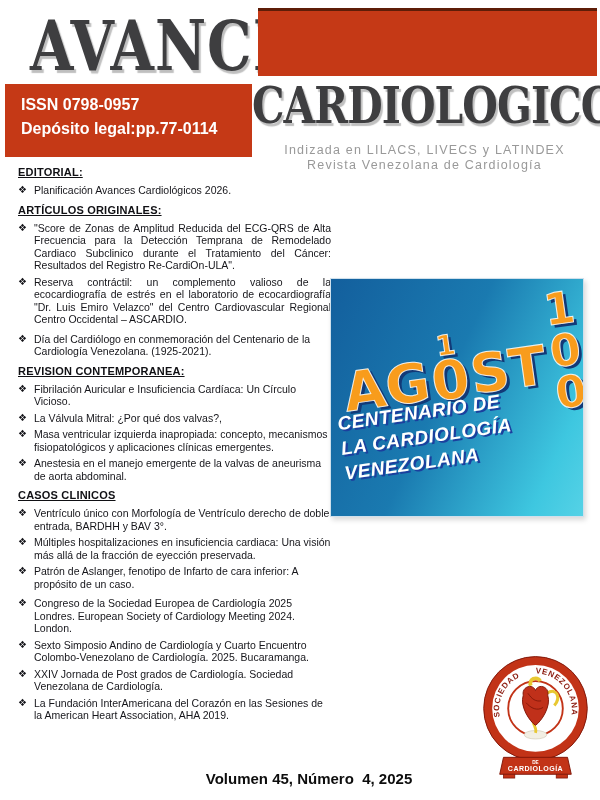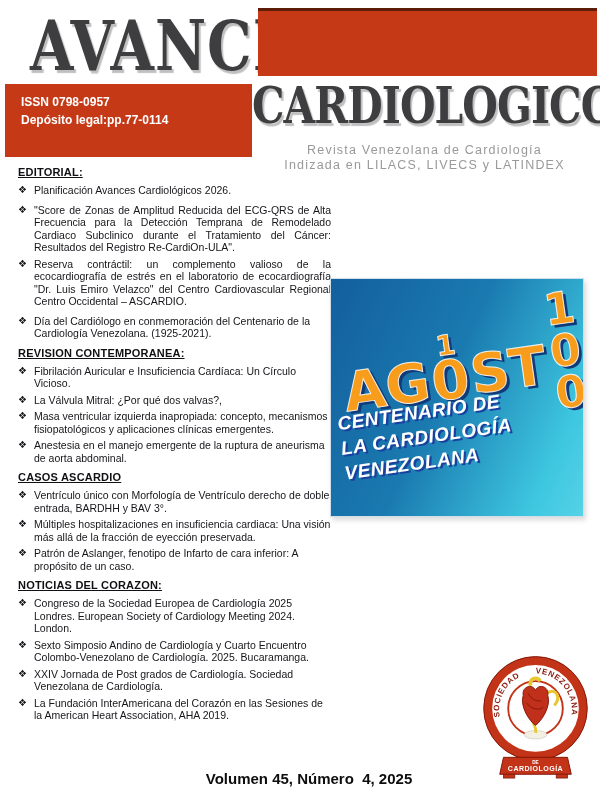--- a/index.html
+++ b/index.html
@@ -18,21 +18,21 @@
     font-weight:bold;font-size:56px;color:var(--title-charcoal);letter-spacing:1px;
     transform:scaleY(1.25);transform-origin:top left;text-shadow:2px 2px 1px rgba(0,0,0,.25);
     white-space:nowrap;}
   .red-block{position:absolute;left:258px;top:8px;width:339px;height:68px;
     background:var(--accent-red);border-top:3px solid var(--red-dark-edge);box-sizing:border-box;}
   .title-cardio{position:absolute;left:252px;top:76px;font-family:"DejaVu Serif",serif;
     font-weight:bold;font-size:43px;color:var(--title-charcoal);letter-spacing:-1px;
     transform:scale(0.95,1.18);transform-origin:top left;text-shadow:2px 2px 1px rgba(0,0,0,.25);
     white-space:nowrap;}
   .issn-bar{position:absolute;left:5px;top:84px;width:247px;height:73px;background:var(--accent-red);
-    box-sizing:border-box;padding:9px 0 0 16px;color:#ffffff;font-weight:bold;font-size:12px;
+    box-sizing:border-box;padding:9px 0 0 16px;color:#ffffff;font-weight:bold;font-size:16px;
     line-height:1.5;}
   .subtitle{position:absolute;left:252px;top:143px;width:345px;text-align:center;
     color:var(--subtitle-gray);font-size:12.5px;letter-spacing:1.2px;line-height:1.2;}
 
   
   .toc{position:absolute;left:18px;top:160px;width:313px;color:var(--body-text);
     font-size:10.5px;line-height:12.5px;}
   .toc-section{margin-bottom:7px;}
   .toc-heading{font-weight:bold;text-decoration:underline;font-size:11px;line-height:13px;
     margin:6px 0 5px;color:#101014;letter-spacing:.2px;}
@@ -76,33 +76,34 @@
 <div class="page">
 
   <div class="title-avances">AVANCES</div>
   <div class="red-block"></div>
   <div class="issn-bar">
     <div>ISSN 0798-0957</div>
     <div>Depósito legal:pp.77-0114</div>
   </div>
   <div class="title-cardio">CARDIOLOGICOS</div>
   <div class="subtitle">
+    <div>Indizada en LILACS, LIVECS y LATINDEX</div>
     <div>Revista Venezolana de Cardiología</div>
-    <div>Indizada en LILACS, LIVECS y LATINDEX</div>
   </div>
 
   <div class="toc">
       <div class="toc-section">
         <div class="toc-heading">EDITORIAL:</div>
         <div class="toc-item">
           <span class="bullet">❖</span>
           <span class="itext">Planificación Avances Cardiológicos 2026.</span>
         </div>
       </div>
       <div class="toc-section">
+        <div class="toc-heading">ARTÍCULOS ORIGINALES:</div>
         <div class="toc-item justify">
           <span class="bullet">❖</span>
           <span class="itext">"Score de Zonas de Amplitud Reducida del ECG-QRS de Alta Frecuencia para la Detección Temprana de Remodelado Cardiaco Subclinico durante el Tratamiento del Cáncer: Resultados del Registro Re-CardiOn-ULA".</span>
         </div>
         <div class="toc-item justify">
           <span class="bullet">❖</span>
           <span class="itext">Reserva contráctil: un complemento valioso de la ecocardiografía de estrés en el laboratorio de ecocardiografía "Dr. Luis Emiro Velazco" del Centro Cardiovascular Regional Centro Occidental – ASCARDIO.</span>
         </div>
       </div>
       <div class="toc-section">
@@ -120,40 +121,39 @@
         <div class="toc-item">
           <span class="bullet">❖</span>
           <span class="itext">La Válvula Mitral: ¿Por qué dos valvas?,</span>
         </div>
         <div class="toc-item">
           <span class="bullet">❖</span>
           <span class="itext">Masa ventricular izquierda inapropiada: concepto, mecanismos fisiopatológicos y aplicaciones clínicas emergentes.</span>
         </div>
         <div class="toc-item">
           <span class="bullet">❖</span>
-          <span class="itext">Anestesia en el manejo emergente de la ruptura de aneurisma de aorta abdominal.</span>
-        </div>
-      </div>
-      <div class="toc-section">
-        <div class="toc-heading">CASOS ASCARDIO</div>
+          <span class="itext">Anestesia en el manejo emergente de la valvas de aneurisma de aorta abdominal.</span>
+        </div>
+      </div>
+      <div class="toc-section">
+        <div class="toc-heading">CASOS CLINICOS</div>
         <div class="toc-item">
           <span class="bullet">❖</span>
           <span class="itext">Ventrículo único con Morfología de Ventrículo derecho de doble entrada, BARDHH y BAV 3°.</span>
         </div>
         <div class="toc-item">
           <span class="bullet">❖</span>
           <span class="itext">Múltiples hospitalizaciones en insuficiencia cardiaca: Una visión más allá de la fracción de eyección preservada.</span>
         </div>
         <div class="toc-item">
           <span class="bullet">❖</span>
           <span class="itext">Patrón de Aslanger, fenotipo de Infarto de cara inferior: A propósito de un caso.</span>
         </div>
       </div>
       <div class="toc-section">
-        <div class="toc-heading">NOTICIAS DEL CORAZON:</div>
         <div class="toc-item">
           <span class="bullet">❖</span>
           <span class="itext">Congreso de la Sociedad Europea de Cardiología 2025 Londres. European Society of Cardiology Meeting 2024. London.</span>
         </div>
         <div class="toc-item">
           <span class="bullet">❖</span>
           <span class="itext">Sexto Simposio Andino de Cardiología y Cuarto Encuentro Colombo-Venezolano de Cardiología. 2025. Bucaramanga.</span>
         </div>
         <div class="toc-item">
           <span class="bullet">❖</span>

